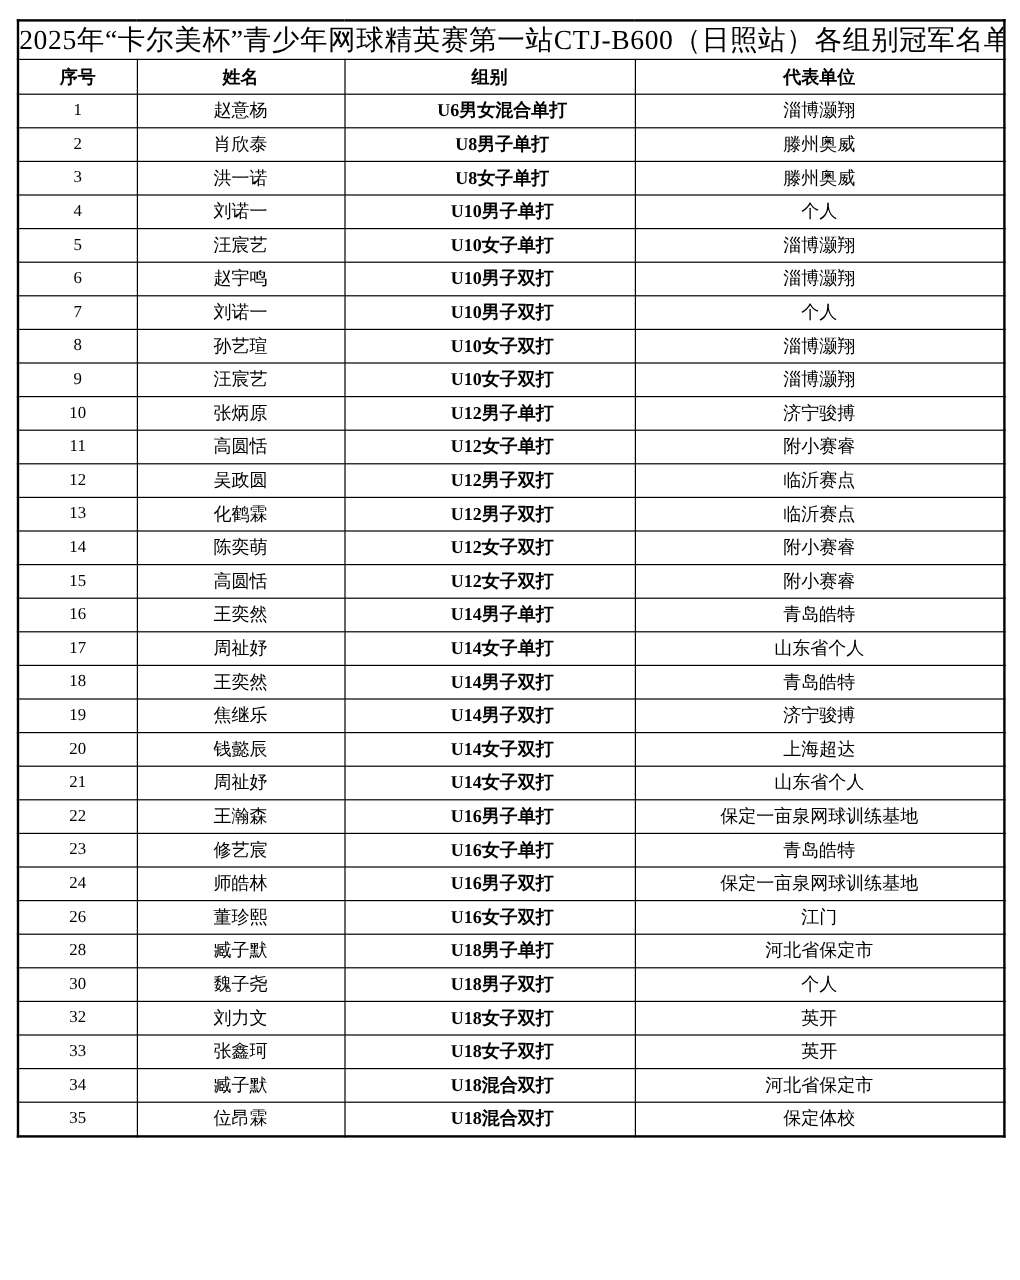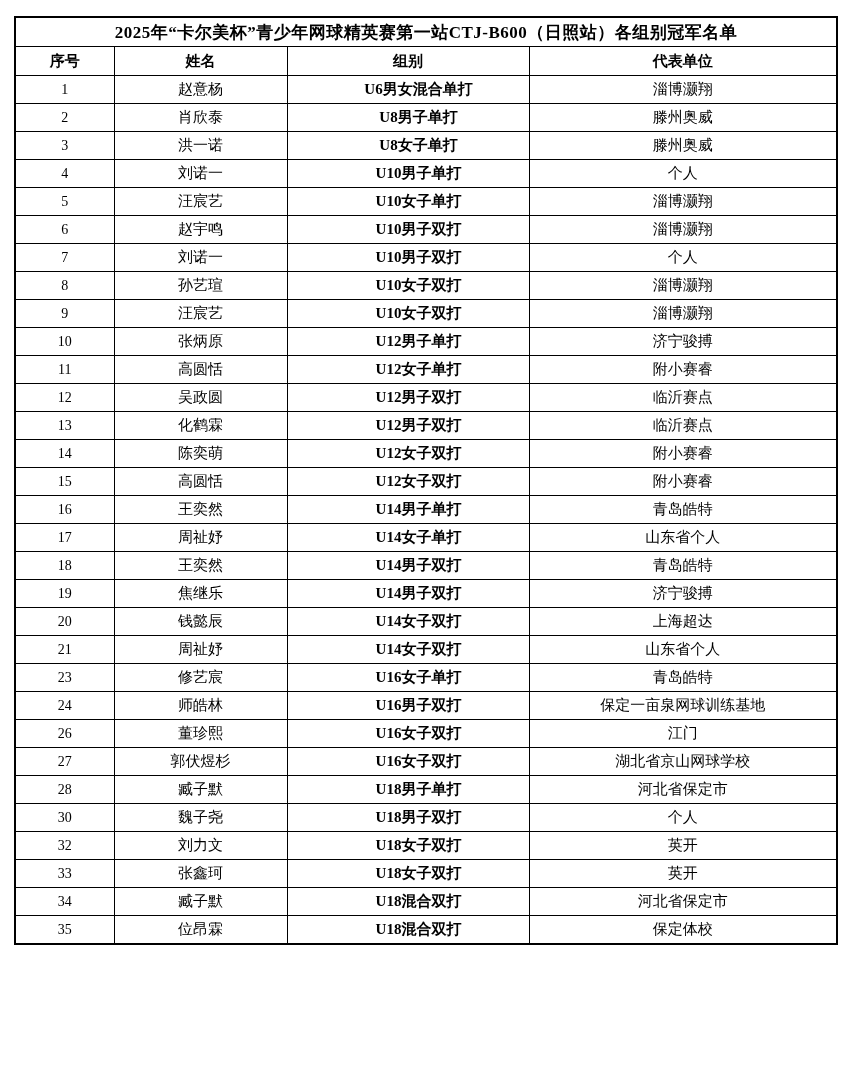--- a/index.html
+++ b/index.html
@@ -27,22 +27,22 @@
   table.champion-table td {
     border: 1px solid #000000;
     text-align: center;
     vertical-align: middle;
     padding: 0;
     overflow: hidden;
     white-space: nowrap;
   }
   .title-cell {
     height: 28px;
-    font-weight: bold;
-    font-size: 17px;
+    font-weight: normal;
+    font-size: 23px;
     letter-spacing: 0.5px;
   }
   tr.header-row th {
     height: 28px;
     font-size: 15px;
     font-weight: bold;
   }
   tbody td {
     height: 27px;
     font-size: 15px;
@@ -197,44 +197,44 @@
         <td class="col-group">U14女子双打</td>
         <td class="col-unit">上海超达</td>
       </tr>
       <tr>
         <td class="col-no">21</td>
         <td class="col-name">周祉妤</td>
         <td class="col-group">U14女子双打</td>
         <td class="col-unit">山东省个人</td>
       </tr>
       <tr>
+        <td class="col-no">22</td>
+        <td class="col-name">王瀚森</td>
+        <td class="col-group">U16男子单打</td>
+        <td class="col-unit">保定一亩泉网球训练基地</td>
+      </tr>
+      <tr>
         <td class="col-no">23</td>
         <td class="col-name">修艺宸</td>
         <td class="col-group">U16女子单打</td>
         <td class="col-unit">青岛皓特</td>
       </tr>
       <tr>
         <td class="col-no">24</td>
         <td class="col-name">师皓林</td>
         <td class="col-group">U16男子双打</td>
         <td class="col-unit">保定一亩泉网球训练基地</td>
       </tr>
       <tr>
         <td class="col-no">26</td>
         <td class="col-name">董珍熙</td>
         <td class="col-group">U16女子双打</td>
         <td class="col-unit">江门</td>
       </tr>
       <tr>
-        <td class="col-no">27</td>
-        <td class="col-name">郭伏煜杉</td>
-        <td class="col-group">U16女子双打</td>
-        <td class="col-unit">湖北省京山网球学校</td>
-      </tr>
-      <tr>
         <td class="col-no">28</td>
         <td class="col-name">臧子默</td>
         <td class="col-group">U18男子单打</td>
         <td class="col-unit">河北省保定市</td>
       </tr>
       <tr>
         <td class="col-no">30</td>
         <td class="col-name">魏子尧</td>
         <td class="col-group">U18男子双打</td>
         <td class="col-unit">个人</td>

